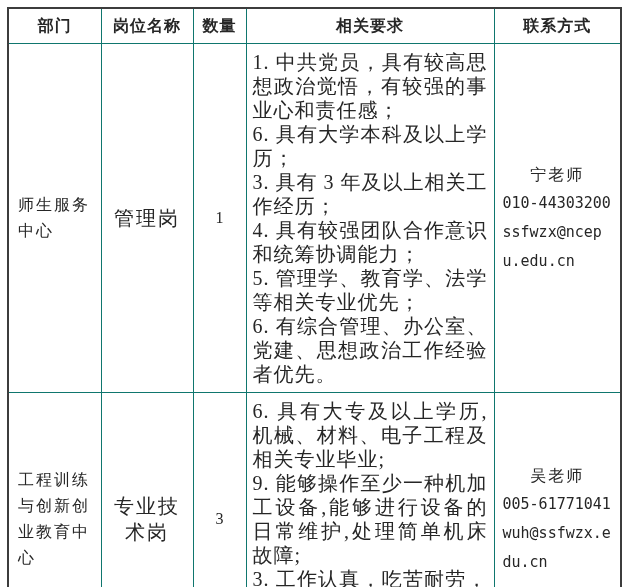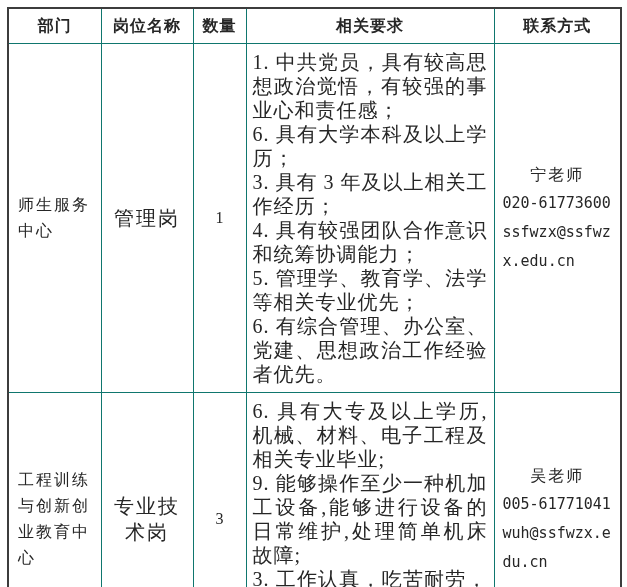--- a/index.html
+++ b/index.html
@@ -113,22 +113,22 @@
         <td class="cell-req">
           <div class="req-item">1. 中共党员，具有较高思想政治觉悟，有较强的事业心和责任感；</div>
           <div class="req-item">6. 具有大学本科及以上学历；</div>
           <div class="req-item">3. 具有 3 年及以上相关工作经历；</div>
           <div class="req-item">4. 具有较强团队合作意识和统筹协调能力；</div>
           <div class="req-item">5. 管理学、教育学、法学等相关专业优先；</div>
           <div class="req-item">6. 有综合管理、办公室、党建、思想政治工作经验者优先。</div>
         </td>
         <td class="cell-contact">
           <div class="contact-name">宁老师</div>
-          <div class="contact-phone">020-61773600</div>
-          <div class="contact-email">ssfwzx@ssfwzx.edu.cn</div>
+          <div class="contact-phone">010-44303200</div>
+          <div class="contact-email">ssfwzx@ncepu.edu.cn</div>
         </td>
       </tr>
       <tr style="height: 232px;">
         <td class="cell-dept">工程训练与创新创业教育中心</td>
         <td class="cell-pos">专业技术岗</td>
         <td class="cell-count">3</td>
         <td class="cell-req">
           <div class="req-item">6. 具有大专及以上学历,机械、材料、电子工程及相关专业毕业;</div>
           <div class="req-item">9. 能够操作至少一种机加工设备,能够进行设备的日常维护,处理简单机床故障;</div>
           <div class="req-item">3. 工作认真，吃苦耐劳，有较强的质量意识和团队合作精神。</div>

